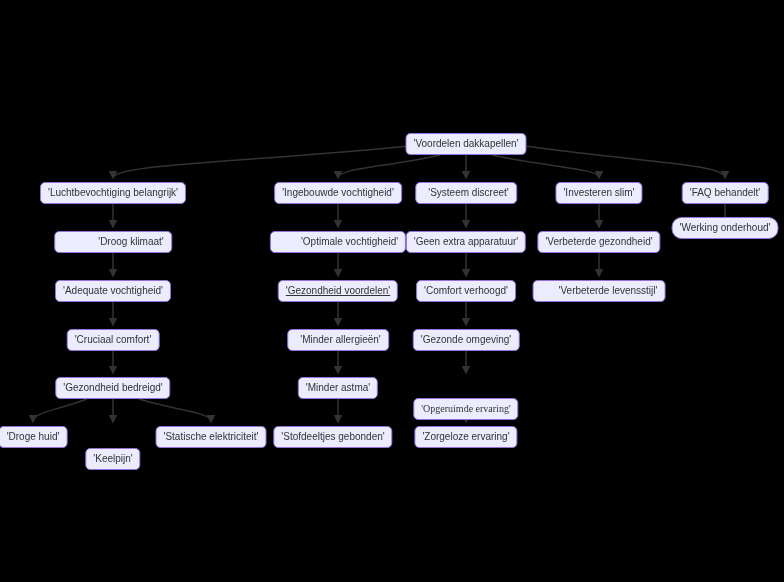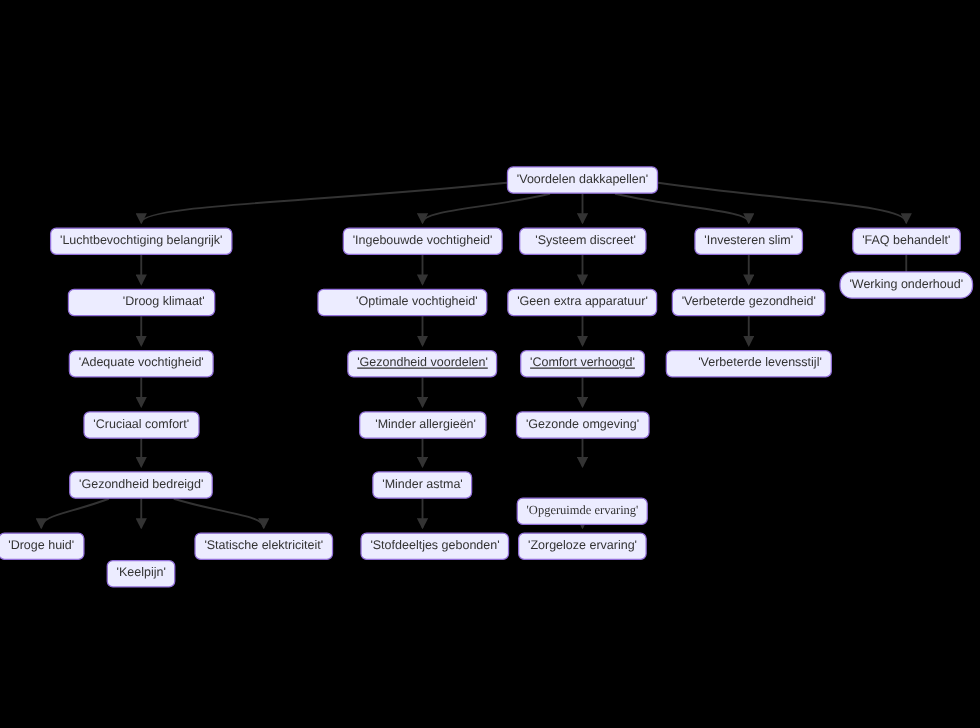--- a/index.html
+++ b/index.html
@@ -67,28 +67,28 @@
       <div class="node" style="left: 466px; top: 133px;">'Voordelen dakkapellen'</div>
       <div class="node" style="left: 113px; top: 182px;">'Luchtbevochtiging belangrijk'</div>
       <div class="node" style="left: 113px; top: 231px; padding-left: 43px;">'Droog klimaat'</div>
       <div class="node" style="left: 113px; top: 280px;">'Adequate vochtigheid'</div>
       <div class="node" style="left: 113px; top: 329px;">'Cruciaal comfort'</div>
       <div class="node" style="left: 113px; top: 377px;">'Gezondheid bedreigd'</div>
       <div class="node" style="left: 33px; top: 426px;">'Droge huid'</div>
       <div class="node" style="left: 113px; top: 448px;">'Keelpijn'</div>
       <div class="node" style="left: 211px; top: 426px;">'Statische elektriciteit'</div>
       <div class="node" style="left: 338px; top: 182px;">'Ingebouwde vochtigheid'</div>
-      <div class="node" style="left: 322px; top: 231px; padding-left: 30px;">'Optimale vochtigheid'</div>
+      <div class="node" style="left: 338px; top: 231px; padding-left: 30px;">'Optimale vochtigheid'</div>
       <div class="node" style="left: 338px; top: 280px; text-decoration: underline;">'Gezondheid voordelen'</div>
       <div class="node" style="left: 338px; top: 329px; padding-left: 12px;">'Minder allergieën'</div>
       <div class="node" style="left: 338px; top: 377px;">'Minder astma'</div>
-      <div class="node" style="left: 348px; top: 426px;">'Stofdeeltjes gebonden'</div>
+      <div class="node" style="left: 333px; top: 426px;">'Stofdeeltjes gebonden'</div>
       <div class="node" style="left: 466px; top: 182px; padding-left: 12px;">'Systeem discreet'</div>
       <div class="node" style="left: 466px; top: 231px;">'Geen extra apparatuur'</div>
-      <div class="node" style="left: 466px; top: 280px; text-decoration: underline;">'Comfort verhoogd'</div>
+      <div class="node" style="left: 466px; top: 280px;">'Comfort verhoogd'</div>
       <div class="node" style="left: 466px; top: 329px;">'Gezonde omgeving'</div>
       <div class="node" style="left: 466px; top: 398px; font-family: Liberation Serif, serif;">'Opgeruimde ervaring'</div>
       <div class="node" style="left: 466px; top: 426px;">'Zorgeloze ervaring'</div>
       <div class="node" style="left: 599px; top: 182px;">'Investeren slim'</div>
       <div class="node" style="left: 599px; top: 231px;">'Verbeterde gezondheid'</div>
       <div class="node" style="left: 599px; top: 280px; padding-left: 25px;">'Verbeterde levensstijl'</div>
       <div class="node" style="left: 725px; top: 182px;">'FAQ behandelt'</div>
       <div class="node" style="left: 725px; top: 217px; border-radius: 10px;">'Werking onderhoud'</div>
     </div>
 </div>

